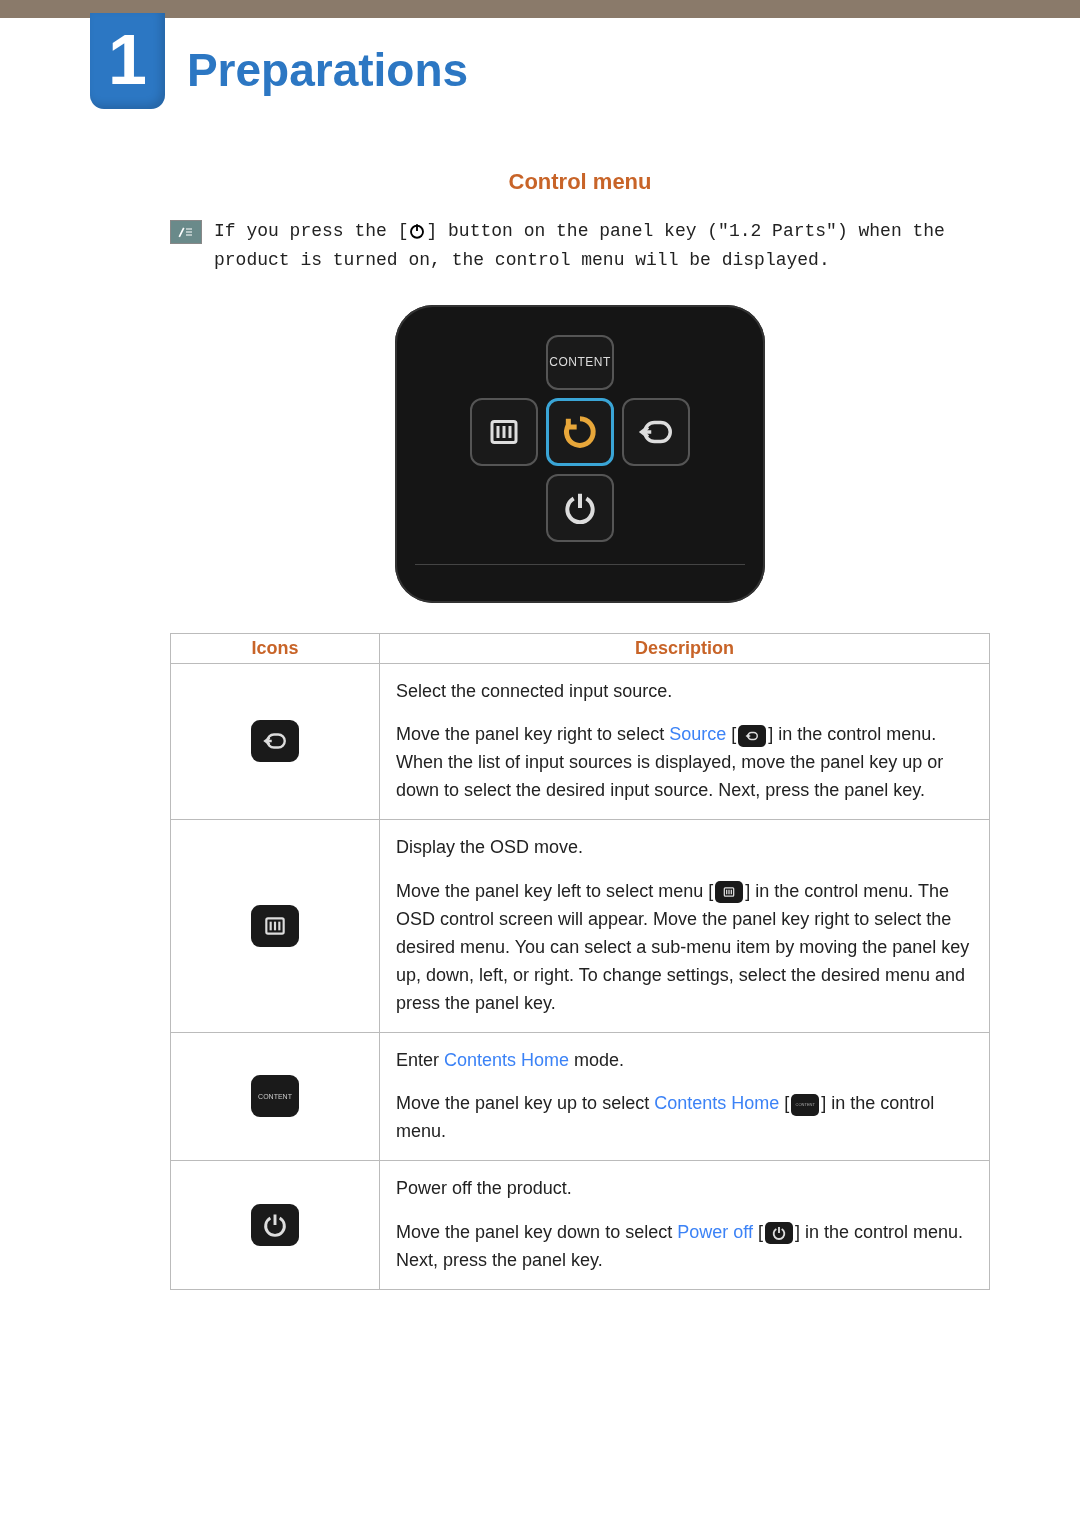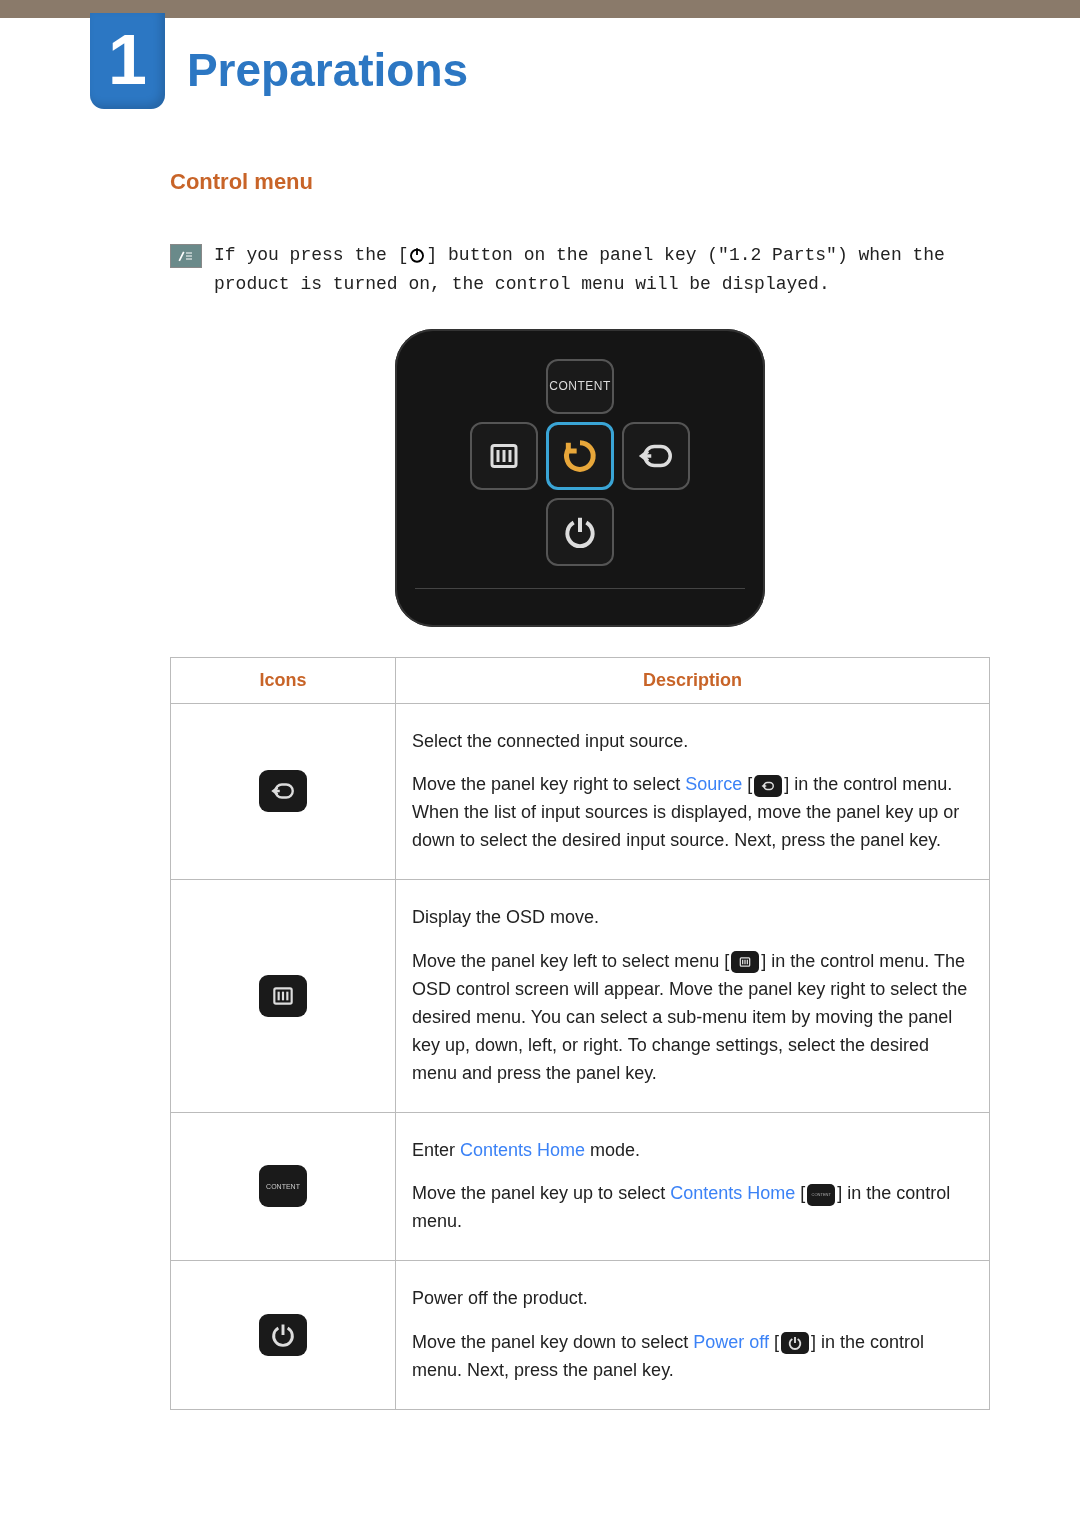--- a/index.html
+++ b/index.html
@@ -38,21 +38,22 @@
   margin-left: 22px;
   margin-top: 30px;
 }
 .content {
   padding: 60px 90px 40px 170px;
 }
 .section-title {
   color: #c86428;
   font-size: 22px;
   font-weight: bold;
-  margin-bottom: 46px;
+  margin-bottom: 22px;
+  text-align: center;
 }
 .note-row {
   display: flex;
   align-items: flex-start;
   margin-bottom: 30px;
   font-family: Liberation Mono, monospace;
 }
 .note-icon {
   width: 30px;
   height: 22px;
@@ -121,29 +122,29 @@
 svg.icon { display: block; }
 
 .icons-table {
   width: 100%;
   border-collapse: collapse;
   font-size: 18px;
   color: #222;
 }
 .icons-table th, .icons-table td {
   border: 1px solid #bbb;
-  padding: 24px 16px;
+  padding: 14px 16px;
   vertical-align: top;
   text-align: left;
 }
 .icons-table th {
   color: #c86428;
   font-weight: bold;
   text-align: center;
-  padding: 12px;
+  padding: 4px;
 }
 .icons-table th.icons-col { width: 200px; }
 .icons-table td.icon-cell {
   text-align: center;
   vertical-align: middle;
 }
 .mini-btn {
   display: inline-flex;
   align-items: center;
   justify-content: center;

